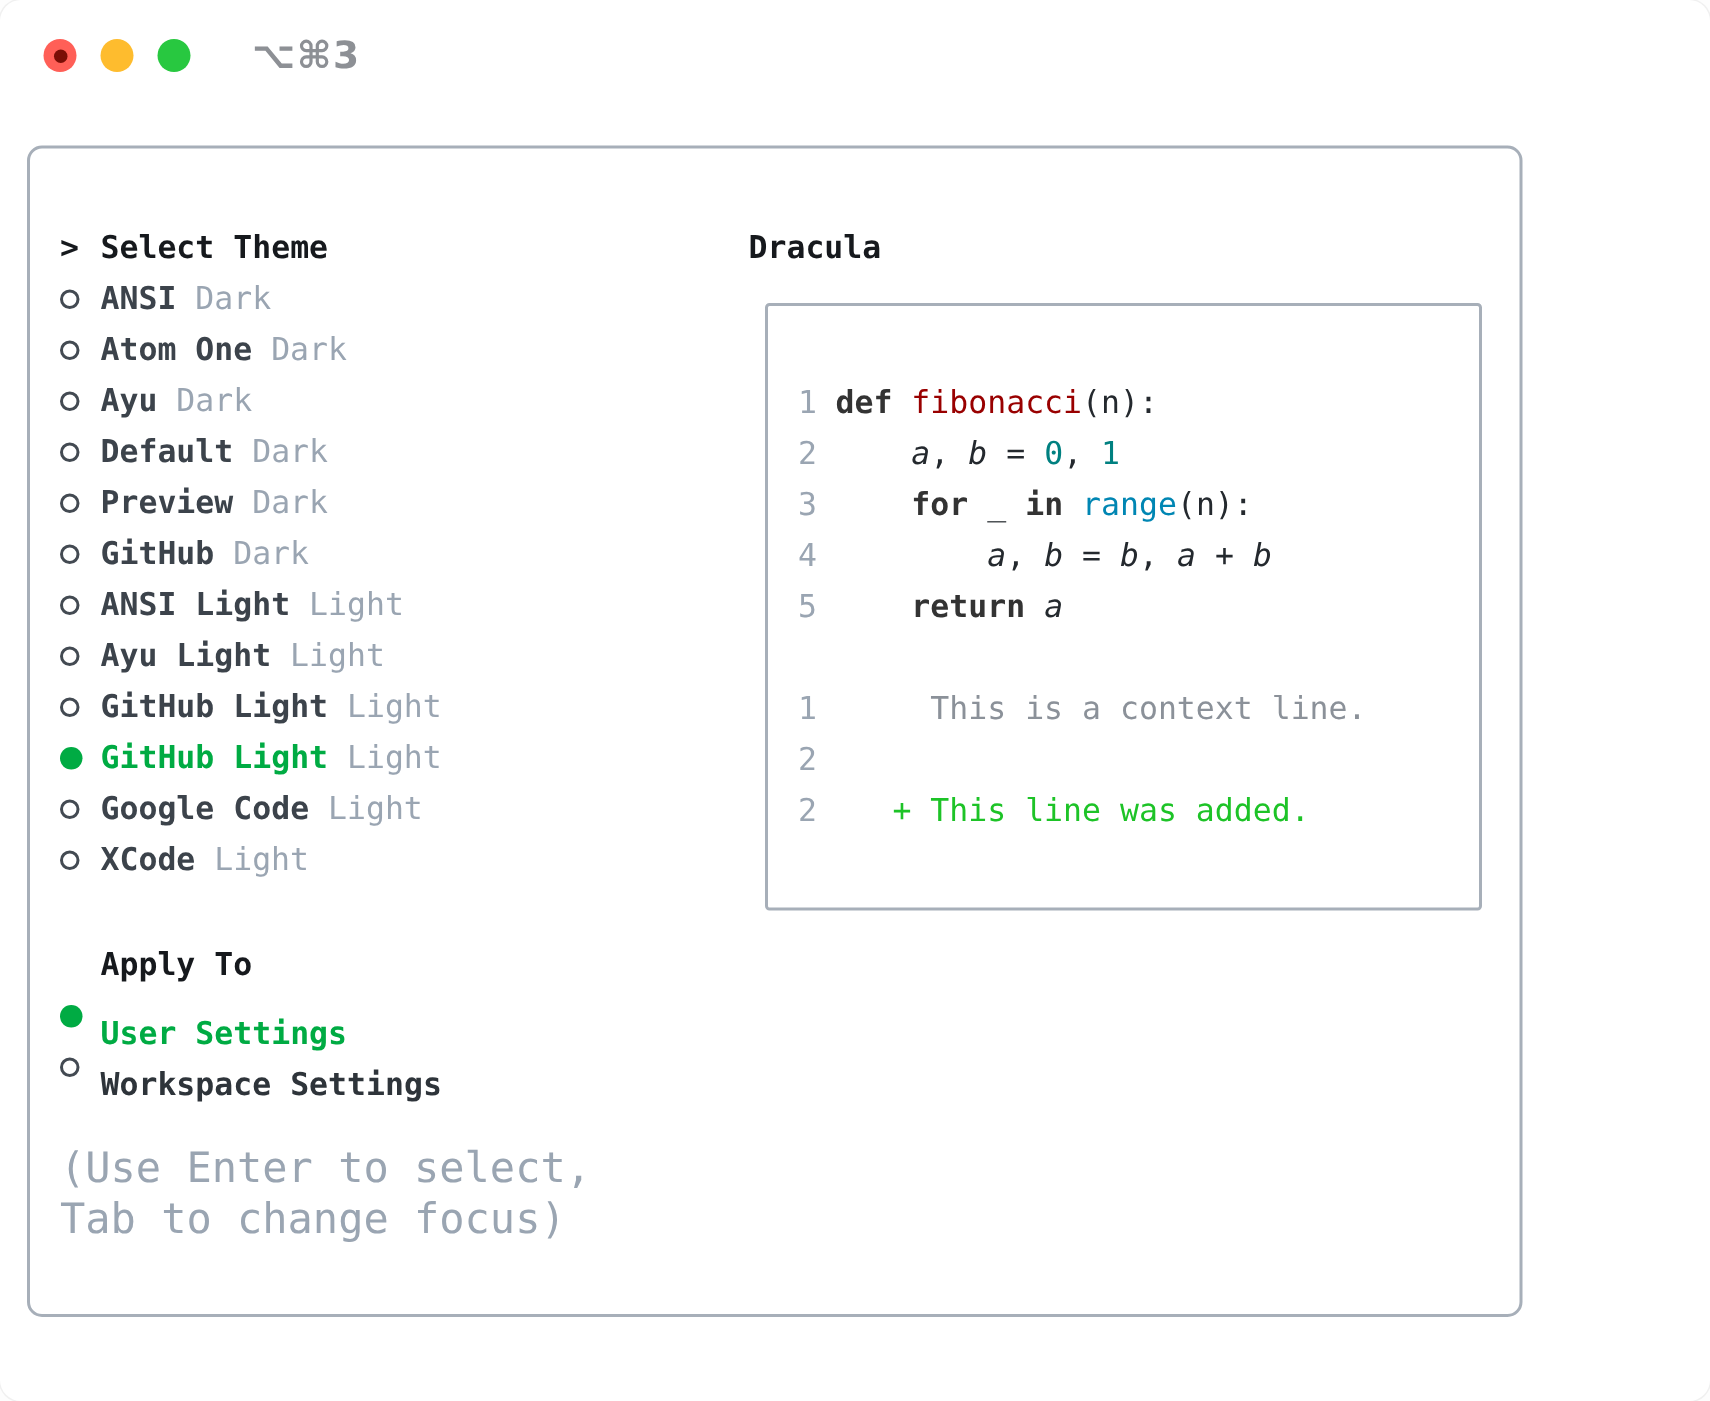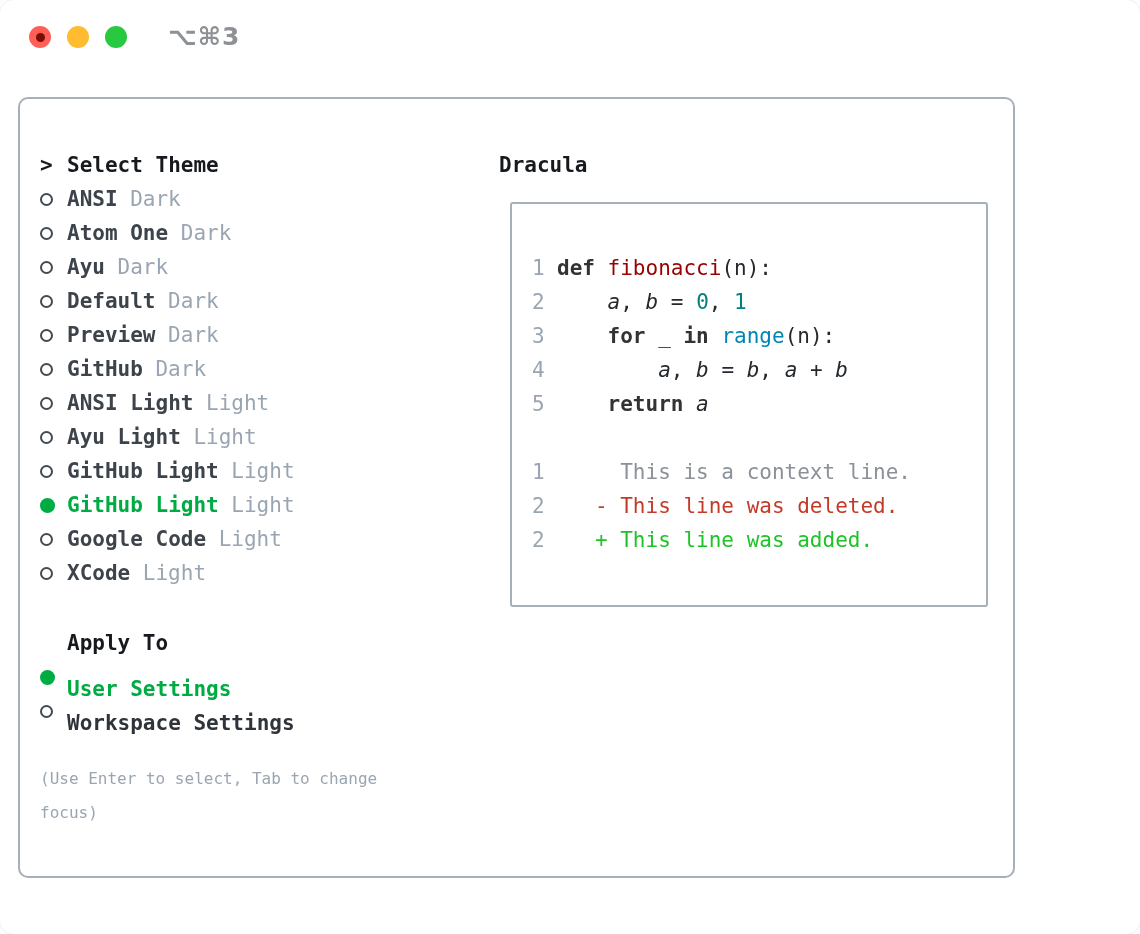--- a/index.html
+++ b/index.html
@@ -57,21 +57,21 @@
   .radio.filled{width:15px;height:15px;border:none;background:var(--selection-green);}
   .left-col{position:absolute;left:20px;top:49px;width:450px;}
   .list-heading{font-weight:700;color:var(--heading-dark);}
   .t-name{color:var(--item-dark);white-space:pre;font-weight:bold;}
   .t-variant{color:var(--muted-gray);margin-left:0.6em;white-space:pre;}
   .theme-row.selected .t-name{color:var(--selection-green);}
   .apply-heading{margin-top:36px;font-weight:600;color:var(--heading-dark);}
   .apply-row .t-name{color:#2e343a;margin-top:24px;}
   .apply-row.selected .t-name{color:var(--selection-green);}
   .hint{
-    margin-top:34px;width:402px;font-size:16px;line-height:34px;color:var(--muted-gray);
+    margin-top:34px;width:402px;font-size:28px;line-height:34px;color:var(--muted-gray);
   }
   
   .right-col{position:absolute;left:479px;top:49px;}
   .preview-heading{font-size:21px;font-weight:700;color:var(--heading-dark);height:34px;line-height:34px;}
   .preview-box{
     margin-top:20px;margin-left:11px;width:478px;height:405px;
     border:2px solid var(--border-gray);border-radius:3px;background:#fff;
     padding:47px 0 0 20px;overflow:hidden;
   }
   .code-line{height:34px;line-height:34px;font-size:21px;white-space:pre;display:flex;}
@@ -227,20 +227,20 @@
       <div class="preview-heading">Dracula</div>
       <div class="preview-box">
         <div id="code-block">
             <div class="code-line"><span class="ln">1</span><span class="src"><span class="tok-keyword">def </span><span class="tok-title">fibonacci</span><span class="tok-plain">(n):</span></span></div>
             <div class="code-line"><span class="ln">2</span><span class="src"><span class="tok-plain">    </span><span class="tok-variable">a</span><span class="tok-plain">, </span><span class="tok-variable">b</span><span class="tok-plain"> = </span><span class="tok-number">0</span><span class="tok-plain">, </span><span class="tok-number">1</span></span></div>
             <div class="code-line"><span class="ln">3</span><span class="src"><span class="tok-plain">    </span><span class="tok-keyword">for</span><span class="tok-plain"> _ </span><span class="tok-keyword">in</span><span class="tok-plain"> </span><span class="tok-builtin">range</span><span class="tok-plain">(n):</span></span></div>
             <div class="code-line"><span class="ln">4</span><span class="src"><span class="tok-plain">        </span><span class="tok-variable">a</span><span class="tok-plain">, </span><span class="tok-variable">b</span><span class="tok-plain"> = </span><span class="tok-variable">b</span><span class="tok-plain">, </span><span class="tok-variable">a</span><span class="tok-plain"> + </span><span class="tok-variable">b</span></span></div>
             <div class="code-line"><span class="ln">5</span><span class="src"><span class="tok-plain">    </span><span class="tok-keyword">return</span><span class="tok-plain"> </span><span class="tok-variable">a</span></span></div>
             <div class="code-line"><span class="ln"></span><span class="src"></span></div>
             <div class="code-line"><span class="ln">1</span><span class="src"><span class="tok-context">     This is a context line.</span></span></div>
-            <div class="code-line"><span class="ln">2</span><span class="src"><span class="tok-deletion">   - This line was deleted.</span></span></div>
+            <div class="code-line"><span class="ln">2</span></div>
             <div class="code-line"><span class="ln">2</span><span class="src"><span class="tok-addition">   + This line was added.</span></span></div>
           </div>
       </div>
     </div>
 
   </div>
 </div>
 
 </body></html>

